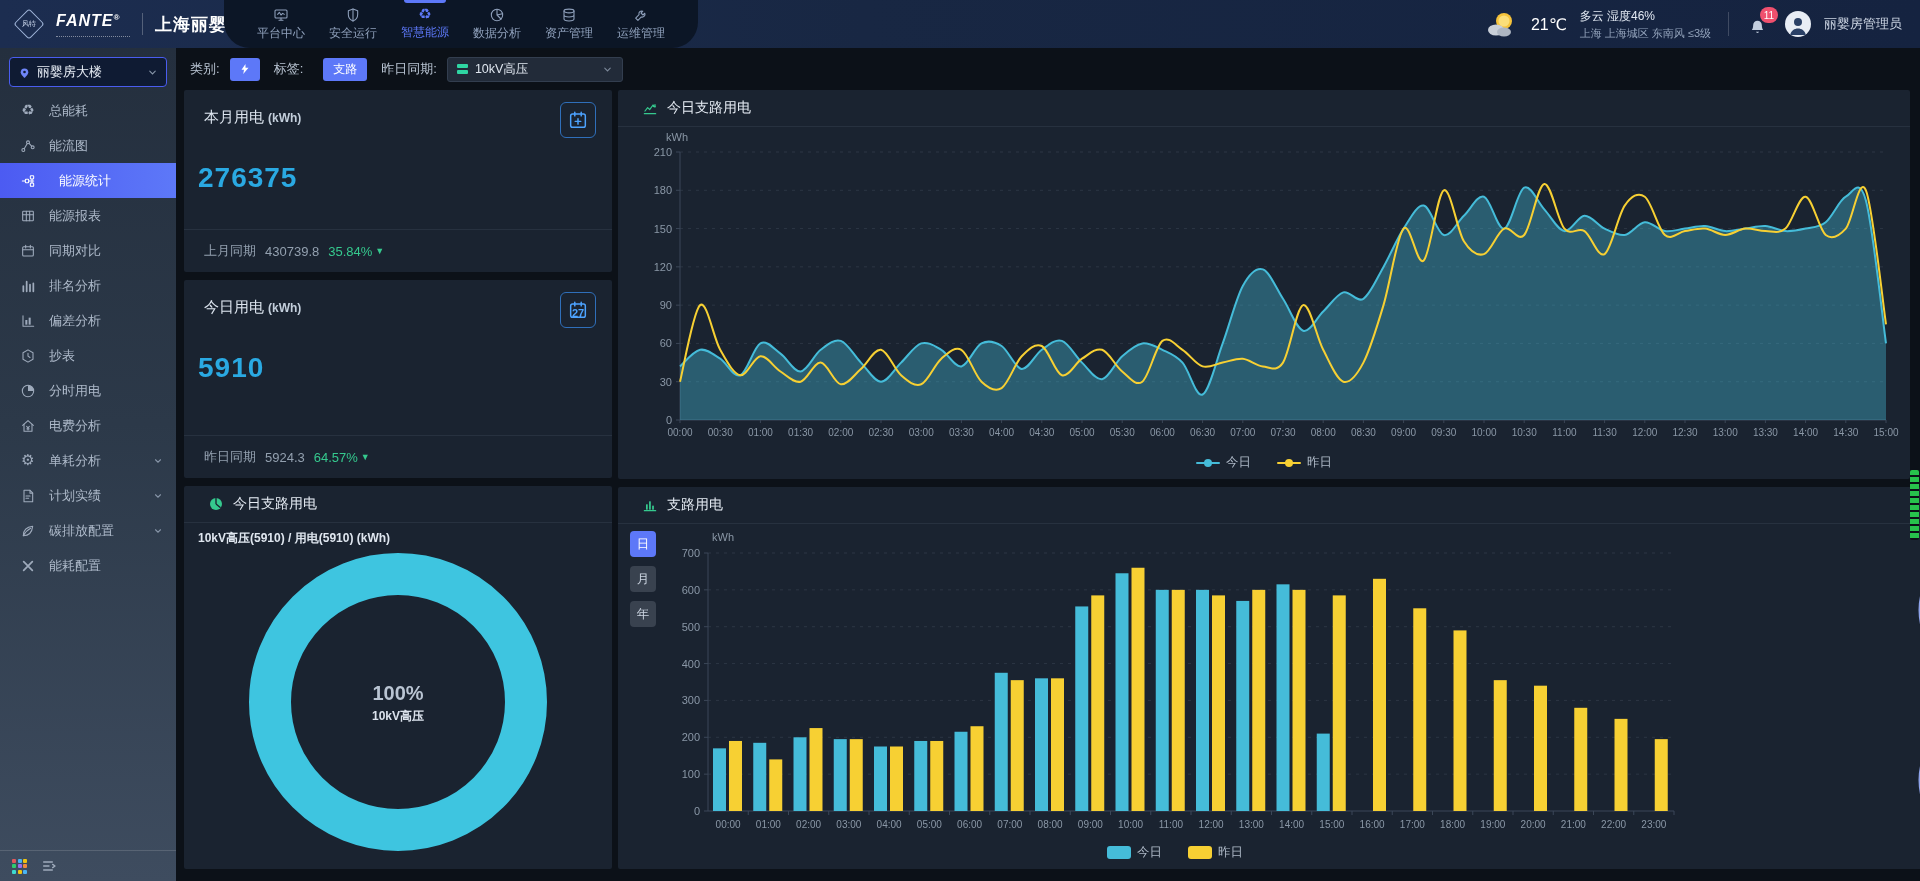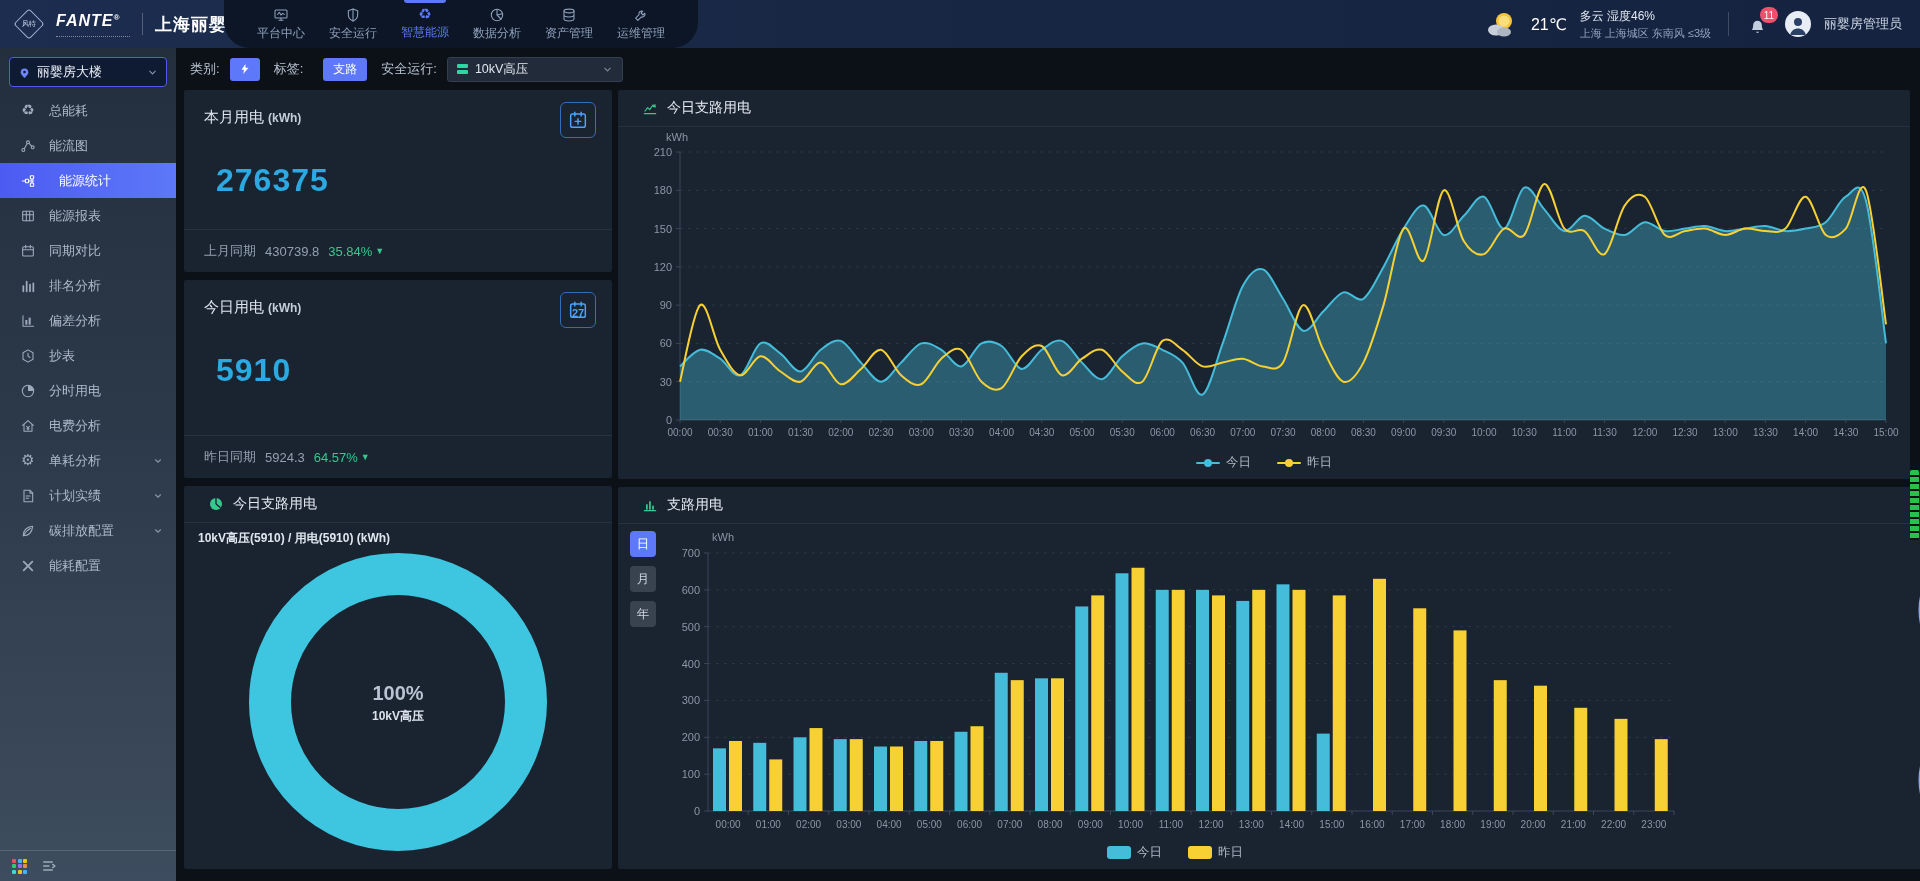--- a/index.html
+++ b/index.html
@@ -79,21 +79,21 @@
   .select-branch .chev{margin-left:auto;width:11px;height:11px;color:#7c8899;}
 
   .card{position:absolute;background:#1a2330;border-radius:2px;}
   .card-head{height:36px;border-bottom:1px solid #27313f;display:flex;align-items:center;gap:9px;
     padding:0 24px;font-size:14px;color:#e6ecf4;}
   .card-head .ic{width:16px;height:16px;color:#35c98e;}
 
   
   .stat-title{position:absolute;left:20px;top:18px;font-size:15px;color:#dde5ef;}
   .stat-title small{font-size:12px;color:#c3cedb;font-weight:bold;margin-left:4px;}
-  .stat-value{position:absolute;left:32px;top:72px;font-size:32px;font-weight:bold;color:#2aa9e2;letter-spacing:1px;}
+  .stat-value{position:absolute;left:14px;top:72px;font-size:28px;font-weight:bold;color:#2aa9e2;letter-spacing:1px;}
   .cal-btn{position:absolute;right:16px;top:12px;width:36px;height:36px;border:1.5px solid #2f6fba;border-radius:6px;
     color:#4da3ff;display:flex;align-items:center;justify-content:center;cursor:pointer;background:transparent;}
   .cal-btn .ic{width:24px;height:24px;}
   .cal-btn .cal-num{position:absolute;font-size:11px;font-weight:bold;top:14px;}
   .stat-foot{position:absolute;left:0;right:0;bottom:0;height:42px;border-top:1px solid #27313f;
     display:flex;align-items:center;gap:9px;padding:0 20px;font-size:13px;color:#93a0af;}
   .stat-foot .pct{color:#35c98e;display:flex;align-items:center;gap:3px;}
   .stat-foot .arrow{font-size:9px;}
 
   .donut-sub{position:absolute;left:14px;top:44px;font-size:12px;color:#dfe6ef;font-weight:bold;}
@@ -342,21 +342,21 @@
 
     <div class="filterbar">
       <span class="f-label">类别:</span>
       <span class="btn-flash">
         <svg class="ic" viewBox="0 0 24 24" fill="currentColor">
             <path d="M13 2L5 13.5h5L8.5 22 19 9.5h-6z"></path>
           </svg>
       </span>
       <span class="f-label">标签:</span>
       <span class="btn-tag">支路</span>
-      <span class="f-label">安全运行:</span>
+      <span class="f-label">昨日同期:</span>
       <span class="select-branch">
         <span class="sq">
             <i></i>
             <i></i>
           </span>
         <span>10kV高压</span>
         <svg class="chev" viewBox="0 0 24 24" fill="none" stroke="currentColor" stroke-width="2.4" stroke-linecap="round">
             <path d="M6 9l6 6 6-6"></path>
           </svg>
       </span>

